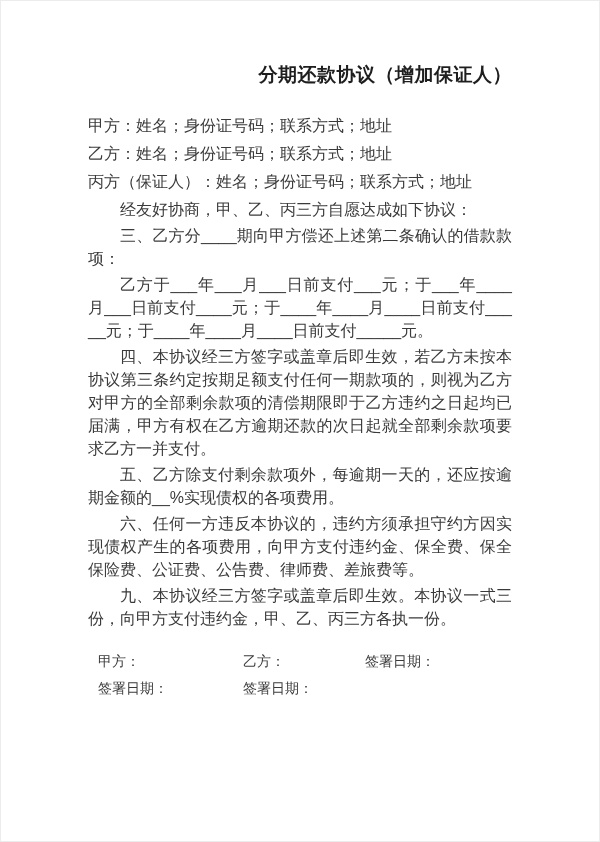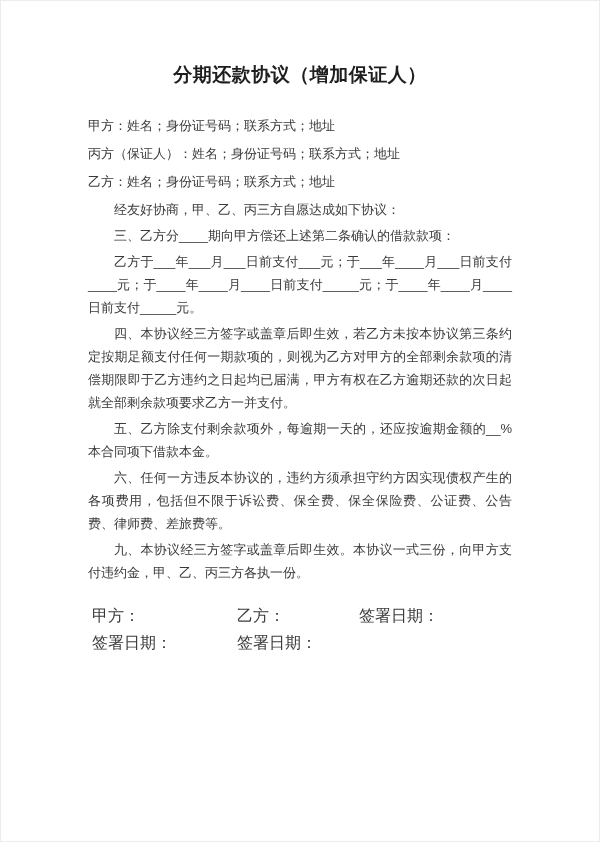--- a/index.html
+++ b/index.html
@@ -17,71 +17,71 @@
     padding: 60px 87px 0 87px;
     font-family: "Liberation Sans", "DejaVu Sans", sans-serif;
     color: #353535;
     overflow: hidden;
   }
   .title {
     margin: 0 0 26px 0;
     font-size: 19px;
     line-height: 27px;
     font-weight: 700;
-    text-align: center;
+    text-align: right;
     color: #1e1e1e;
     letter-spacing: 0.5px;
   }
   .line {
     margin: 0 0 3px 0;
-    font-size: 13px;
+    font-size: 16px;
     line-height: 23px;
     text-align: justify;
     word-break: break-all;
     color: #3a3a3a;
   }
   .party {
     margin-bottom: 5px;
   }
   .indent {
     text-indent: 2em;
   }
   .sig-section {
     display: flex;
     flex-direction: row;
     margin-top: 20px;
   }
   .sig-col-1 { width: 145px; }
   .sig-col-2 { width: 122px; }
   .sig-col-3 { flex: 1; }
   .sig-line {
-    margin: 0 0 4px 4px;
-    font-size: 16px;
+    margin: 0 0 4px 10px;
+    font-size: 14px;
     line-height: 23px;
     color: #3a3a3a;
   }
 </style>
 </head>
 <body>
 
 <div class="doc">
 
   <h1 class="title">分期还款协议（增加保证人）</h1>
 
   <p class="line party">甲方：姓名；身份证号码；联系方式；地址</p>
+  <p class="line party">乙方：姓名；身份证号码；联系方式；地址</p>
   <p class="line party">丙方（保证人）：姓名；身份证号码；联系方式；地址</p>
-  <p class="line party">乙方：姓名；身份证号码；联系方式；地址</p>
 
   <p class="line indent">经友好协商，甲、乙、丙三方自愿达成如下协议：</p>
 
   <p class="line indent">三、乙方分____期向甲方偿还上述第二条确认的借款款项：</p>
   <p class="line indent">乙方于___年___月___日前支付___元；于___年____月___日前支付____元；于____年____月____日前支付_____元；于____年____月____日前支付_____元。</p>
   <p class="line indent">四、本协议经三方签字或盖章后即生效，若乙方未按本协议第三条约定按期足额支付任何一期款项的，则视为乙方对甲方的全部剩余款项的清偿期限即于乙方违约之日起均已届满，甲方有权在乙方逾期还款的次日起就全部剩余款项要求乙方一并支付。</p>
-  <p class="line indent">五、乙方除支付剩余款项外，每逾期一天的，还应按逾期金额的__%本合同项下借款本金。</p>
-  <p class="line indent">六、任何一方违反本协议的，违约方须承担守约方因实现债权产生的各项费用，包括但不限于诉讼费、保全费、保全保险费、公证费、公告费、律师费、差旅费等。</p>
+  <p class="line indent">五、乙方除支付剩余款项外，每逾期一天的，还应按逾期金额的__%实现债权的各项费用。</p>
+  <p class="line indent">六、任何一方违反本协议的，违约方须承担守约方因实现债权产生的各项费用，向甲方支付违约金、保全费、保全保险费、公证费、公告费、律师费、差旅费等。</p>
   <p class="line indent">九、本协议经三方签字或盖章后即生效。本协议一式三份，向甲方支付违约金，甲、乙、丙三方各执一份。</p>
 
   <div class="sig-section">
     <div class="sig-col-1">
       <p class="sig-line">甲方：</p>
       <p class="sig-line">签署日期：</p>
     </div>
     <div class="sig-col-2">
       <p class="sig-line">乙方：</p>
       <p class="sig-line">签署日期：</p>

